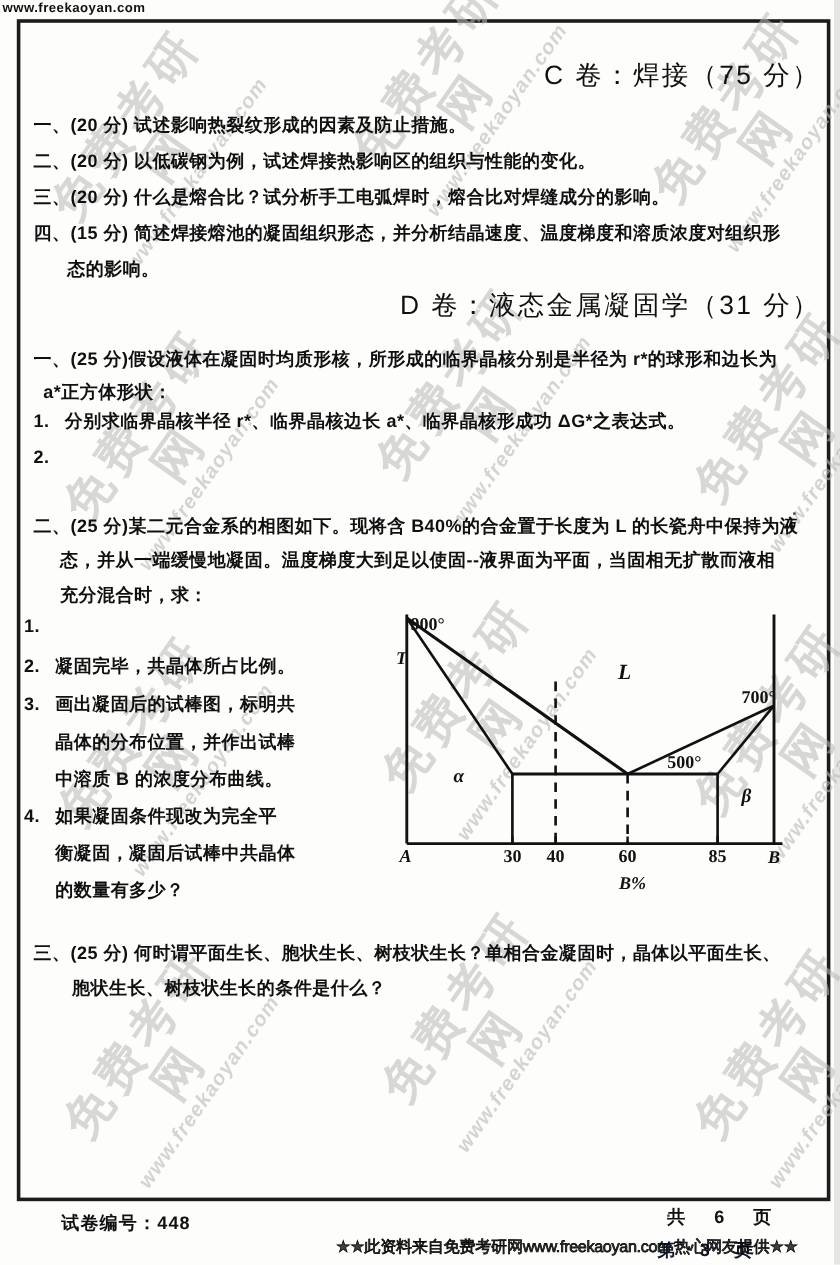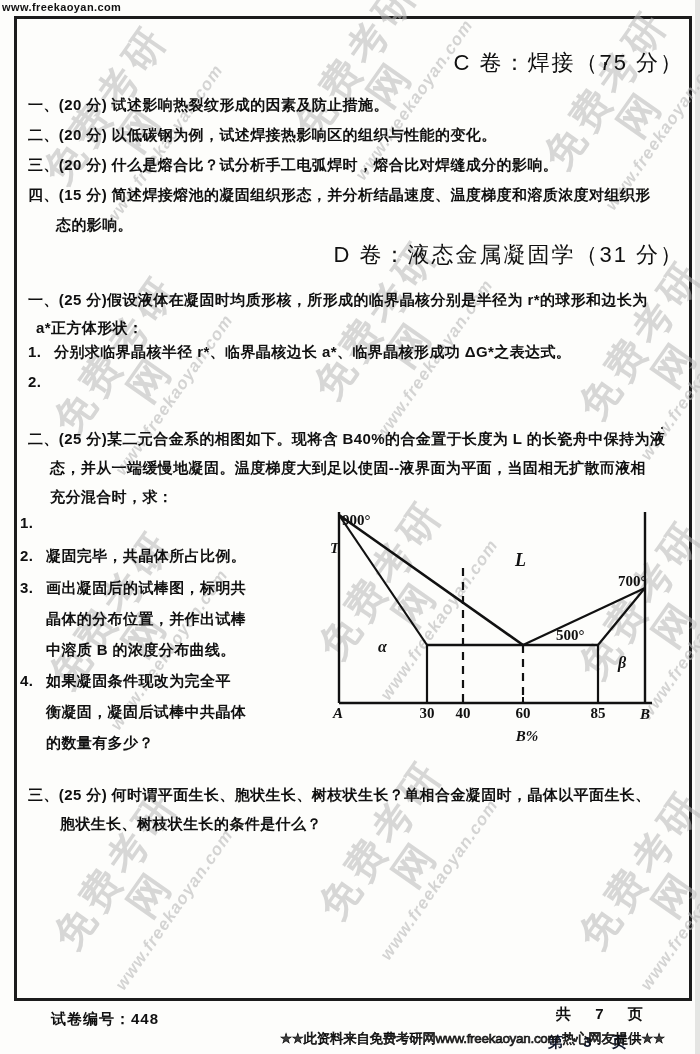--- a/index.html
+++ b/index.html
@@ -208,15 +208,15 @@
     <text x="193" y="214" class="dg-txt" font-size="15" text-anchor="middle">60</text>
     <text x="268" y="214" class="dg-txt" font-size="15" text-anchor="middle">85</text>
     <text x="197" y="237" class="dg-txt dg-it" font-size="15" text-anchor="middle">B%</text>
   </svg>
 </div>
 
 <div class="abs qtext hang32 lh29" style="top:780px;">三、(25 分) 何时谓平面生长、胞状生长、树枝状生长？单相合金凝固时，晶体以平面生长、
 胞状生长、树枝状生长的条件是什么？</div>
 
 <div class="abs paper-no">试卷编号：448</div>
-<div class="abs pages-total">共 7 页</div>
+<div class="abs pages-total">共 6 页</div>
 <div class="abs page-current">第 3 页</div>
 <div class="abs footer-banner">★★此资料来自免费考研网www.freekaoyan.com 热心网友提供★★</div>
 
 </body></html>

